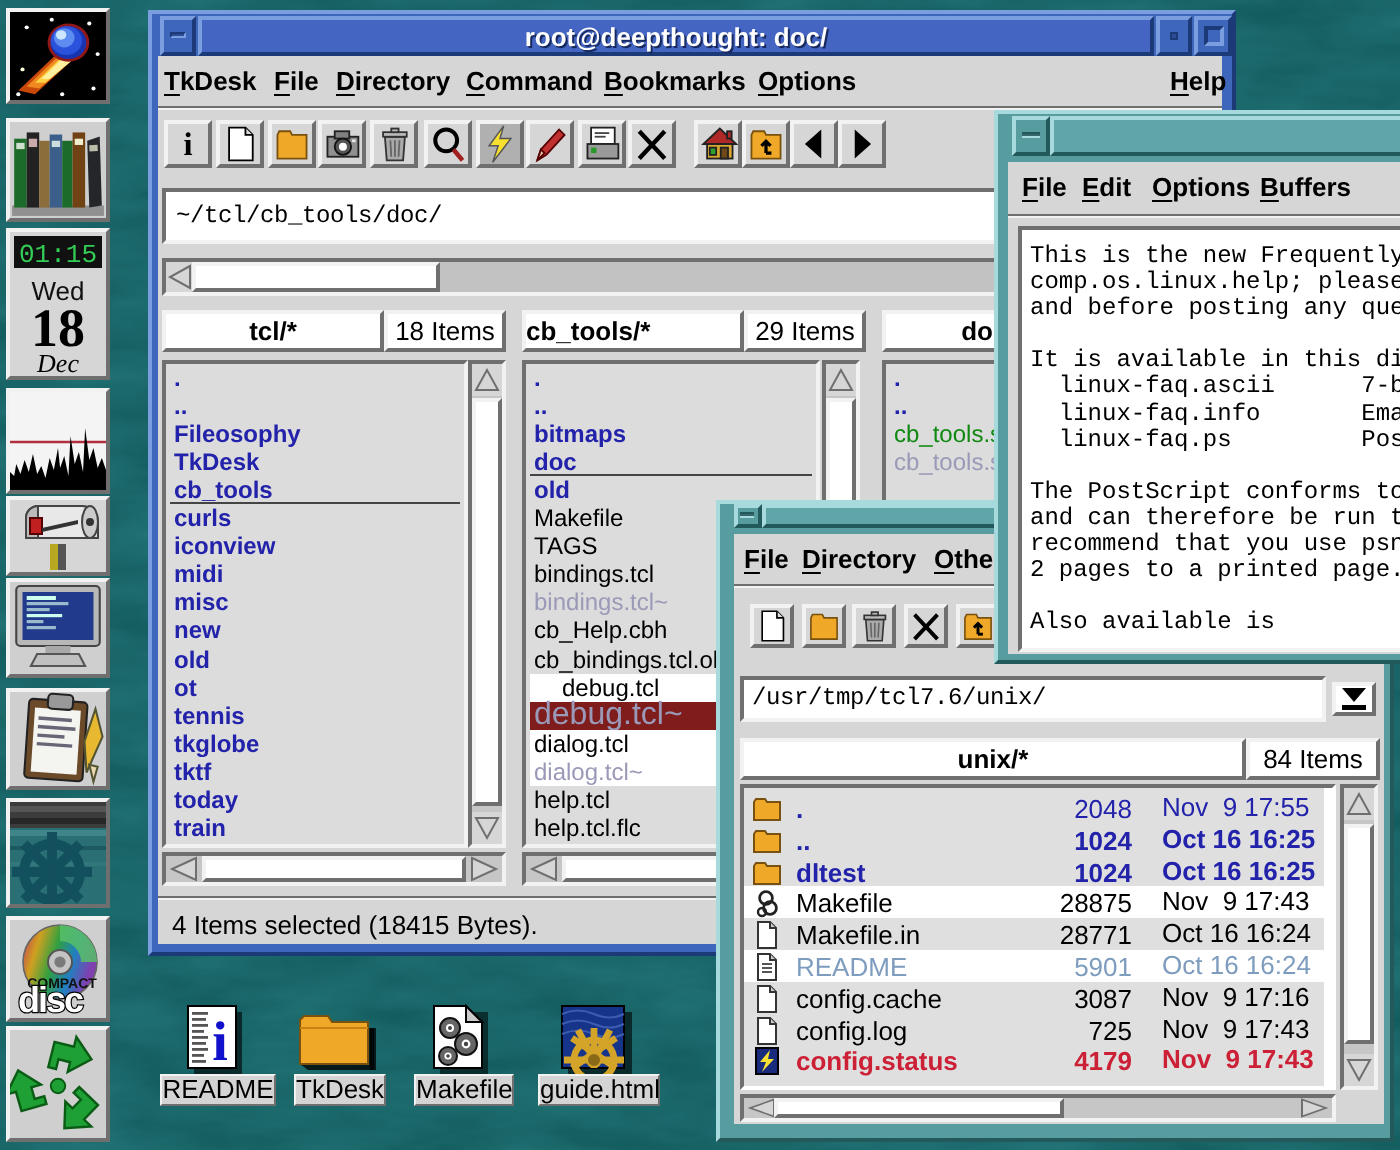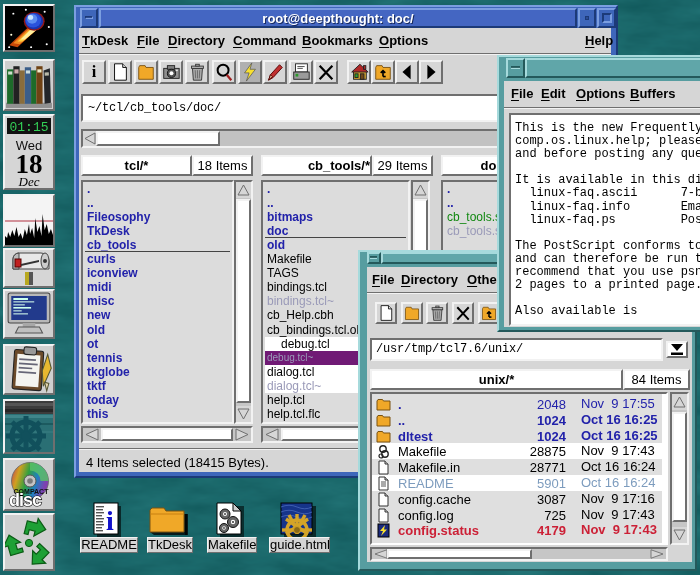--- a/index.html
+++ b/index.html
@@ -344,56 +344,56 @@
       <div style="position:absolute;left:2px;top:84.3px;width:145px;height:14px;font-size:12px;line-height:14px;padding-left:2px;white-space:pre;color:#2222aa;font-weight:bold">iconview</div>
       <div style="position:absolute;left:2px;top:98.35px;width:145px;height:14px;font-size:12px;line-height:14px;padding-left:2px;white-space:pre;color:#2222aa;font-weight:bold">midi</div>
       <div style="position:absolute;left:2px;top:112.39999999999999px;width:145px;height:14px;font-size:12px;line-height:14px;padding-left:2px;white-space:pre;color:#2222aa;font-weight:bold">misc</div>
       <div style="position:absolute;left:2px;top:126.44999999999999px;width:145px;height:14px;font-size:12px;line-height:14px;padding-left:2px;white-space:pre;color:#2222aa;font-weight:bold">new</div>
       <div style="position:absolute;left:2px;top:140.5px;width:145px;height:14px;font-size:12px;line-height:14px;padding-left:2px;white-space:pre;color:#2222aa;font-weight:bold">old</div>
       <div style="position:absolute;left:2px;top:154.55px;width:145px;height:14px;font-size:12px;line-height:14px;padding-left:2px;white-space:pre;color:#2222aa;font-weight:bold">ot</div>
       <div style="position:absolute;left:2px;top:168.60000000000002px;width:145px;height:14px;font-size:12px;line-height:14px;padding-left:2px;white-space:pre;color:#2222aa;font-weight:bold">tennis</div>
       <div style="position:absolute;left:2px;top:182.65000000000003px;width:145px;height:14px;font-size:12px;line-height:14px;padding-left:2px;white-space:pre;color:#2222aa;font-weight:bold">tkglobe</div>
       <div style="position:absolute;left:2px;top:196.70000000000005px;width:145px;height:14px;font-size:12px;line-height:14px;padding-left:2px;white-space:pre;color:#2222aa;font-weight:bold">tktf</div>
       <div style="position:absolute;left:2px;top:210.75000000000006px;width:145px;height:14px;font-size:12px;line-height:14px;padding-left:2px;white-space:pre;color:#2222aa;font-weight:bold">today</div>
-      <div style="position:absolute;left:2px;top:224.80000000000007px;width:145px;height:14px;font-size:12px;line-height:14px;padding-left:2px;white-space:pre;color:#2222aa;font-weight:bold">this</div>
+      <div style="position:absolute;left:2px;top:224.80000000000007px;width:145px;height:14px;font-size:12px;line-height:14px;padding-left:2px;white-space:pre;color:#2222aa;font-weight:bold">train</div>
     </div>
 <div class="abs s" style="left:158px;top:173px;width:19px;height:244px;background:#c6c6c6"></div>
     <div class="abs" style="left:160px;top:175px;width:15px;height:16px;background:#d6d6d6"></div>
     <svg class="abs" style="left:161px;top:176px" width="13" height="14" viewBox="0 0 13 14">
       <polygon points="6.5,2 1,12 12,12" fill="#d6d6d6" stroke="#6f6f6f"></polygon>
     </svg>
     <div class="abs r" style="left:160px;top:192px;width:15px;height:204px"></div>
     <div class="abs" style="left:160px;top:399px;width:15px;height:16px;background:#d6d6d6"></div>
     <svg class="abs" style="left:161px;top:400px" width="13" height="14" viewBox="0 0 13 14">
       <polygon points="1,2 12,2 6.5,12" fill="#d6d6d6" stroke="#6f6f6f"></polygon>
     </svg>
 <div class="abs s" style="left:5px;top:419px;width:172px;height:17px;background:#c6c6c6"></div>
     <svg class="abs" style="left:8px;top:421px" width="16" height="13" viewBox="0 0 16 13" preserveAspectRatio="none">
       <polygon points="14,1 2,6.5 14,12" fill="#d6d6d6" stroke="#6f6f6f"></polygon>
     </svg>
     <div class="abs r" style="left:25px;top:421px;width:132px;height:13px"></div>
     <svg class="abs" style="left:158px;top:421px" width="16" height="13" viewBox="0 0 16 13" preserveAspectRatio="none">
       <polygon points="2,1 14,6.5 2,12" fill="#d6d6d6" stroke="#6f6f6f"></polygon>
     </svg>
-<div class="abs r" style="left:185px;top:148px;width:111px;height:21px;font-size:13px;font-weight:bold;text-align:right;line-height:18px">cb_tools/*</div>
+<div class="abs r" style="left:185px;top:148px;width:111px;height:21px;font-size:13px;font-weight:bold;text-align:left;line-height:18px">cb_tools/*</div>
 <div class="abs r" style="left:296px;top:148px;width:61px;height:21px;font-size:13px;font-weight:normal;text-align:center;line-height:18px">29 Items</div>
 <div class="abs" style="left:185px;top:173px;width:149px;height:244px;background:#dcdcdc;border:2px solid;border-color:#6f6f6f #f2f2f2 #f2f2f2 #6f6f6f;overflow:hidden">
       <div style="position:absolute;left:2px;top:0px;width:141px;height:14px;font-size:12px;line-height:14px;padding-left:2px;white-space:pre;color:#2222aa;font-weight:bold">.</div>
       <div style="position:absolute;left:2px;top:14.05px;width:141px;height:14px;font-size:12px;line-height:14px;padding-left:2px;white-space:pre;color:#2222aa;font-weight:bold">..</div>
       <div style="position:absolute;left:2px;top:28.1px;width:141px;height:14px;font-size:12px;line-height:14px;padding-left:2px;white-space:pre;color:#2222aa;font-weight:bold">bitmaps</div>
       <div style="position:absolute;left:2px;top:42.150000000000006px;width:141px;height:14px;font-size:12px;line-height:14px;padding-left:2px;white-space:pre;color:#2222aa;font-weight:bold;border-bottom:1px solid #444">doc</div>
       <div style="position:absolute;left:2px;top:56.2px;width:141px;height:14px;font-size:12px;line-height:14px;padding-left:2px;white-space:pre;color:#2222aa;font-weight:bold">old</div>
       <div style="position:absolute;left:2px;top:70.25px;width:141px;height:14px;font-size:12px;line-height:14px;padding-left:2px;white-space:pre;color:#000">Makefile</div>
       <div style="position:absolute;left:2px;top:84.3px;width:141px;height:14px;font-size:12px;line-height:14px;padding-left:2px;white-space:pre;color:#000">TAGS</div>
       <div style="position:absolute;left:2px;top:98.35px;width:141px;height:14px;font-size:12px;line-height:14px;padding-left:2px;white-space:pre;color:#000">bindings.tcl</div>
       <div style="position:absolute;left:2px;top:112.39999999999999px;width:141px;height:14px;font-size:12px;line-height:14px;padding-left:2px;white-space:pre;color:#9a9ab8">bindings.tcl~</div>
       <div style="position:absolute;left:2px;top:126.44999999999999px;width:141px;height:14px;font-size:12px;line-height:14px;padding-left:2px;white-space:pre;color:#000">cb_Help.cbh</div>
       <div style="position:absolute;left:2px;top:140.5px;width:141px;height:14px;font-size:12px;line-height:14px;padding-left:2px;white-space:pre;color:#000">cb_bindings.tcl.old</div>
       <div style="position:absolute;left:2px;top:154.55px;width:141px;height:14px;font-size:12px;line-height:14px;padding-left:16px;white-space:pre;color:#000;background:#fff">debug.tcl</div>
-      <div style="position:absolute;left:2px;top:168.60000000000002px;width:141px;height:14px;font-size:10px;line-height:14px;padding-left:2px;white-space:pre;color:#9a9ab8;background:#701a75">debug.tcl~</div>
+      <div style="position:absolute;left:2px;top:168.60000000000002px;width:141px;height:14px;font-size:16px;line-height:14px;padding-left:2px;white-space:pre;color:#9a9ab8;background:#7f1d1d">debug.tcl~</div>
       <div style="position:absolute;left:2px;top:182.65000000000003px;width:141px;height:14px;font-size:12px;line-height:14px;padding-left:2px;white-space:pre;color:#000;background:#fff">dialog.tcl</div>
       <div style="position:absolute;left:2px;top:196.70000000000005px;width:141px;height:14px;font-size:12px;line-height:14px;padding-left:2px;white-space:pre;color:#9a9ab8;background:#fff">dialog.tcl~</div>
       <div style="position:absolute;left:2px;top:210.75000000000006px;width:141px;height:14px;font-size:12px;line-height:14px;padding-left:2px;white-space:pre;color:#000">help.tcl</div>
       <div style="position:absolute;left:2px;top:224.80000000000007px;width:141px;height:14px;font-size:12px;line-height:14px;padding-left:2px;white-space:pre;color:#000">help.tcl.flc</div>
     </div>
 <div class="abs s" style="left:335px;top:173px;width:19px;height:244px;background:#c6c6c6"></div>
     <div class="abs" style="left:337px;top:175px;width:15px;height:16px;background:#d6d6d6"></div>
     <svg class="abs" style="left:338px;top:176px" width="13" height="14" viewBox="0 0 13 14">
       <polygon points="6.5,2 1,12 12,12" fill="#d6d6d6" stroke="#6f6f6f"></polygon>
     </svg>

